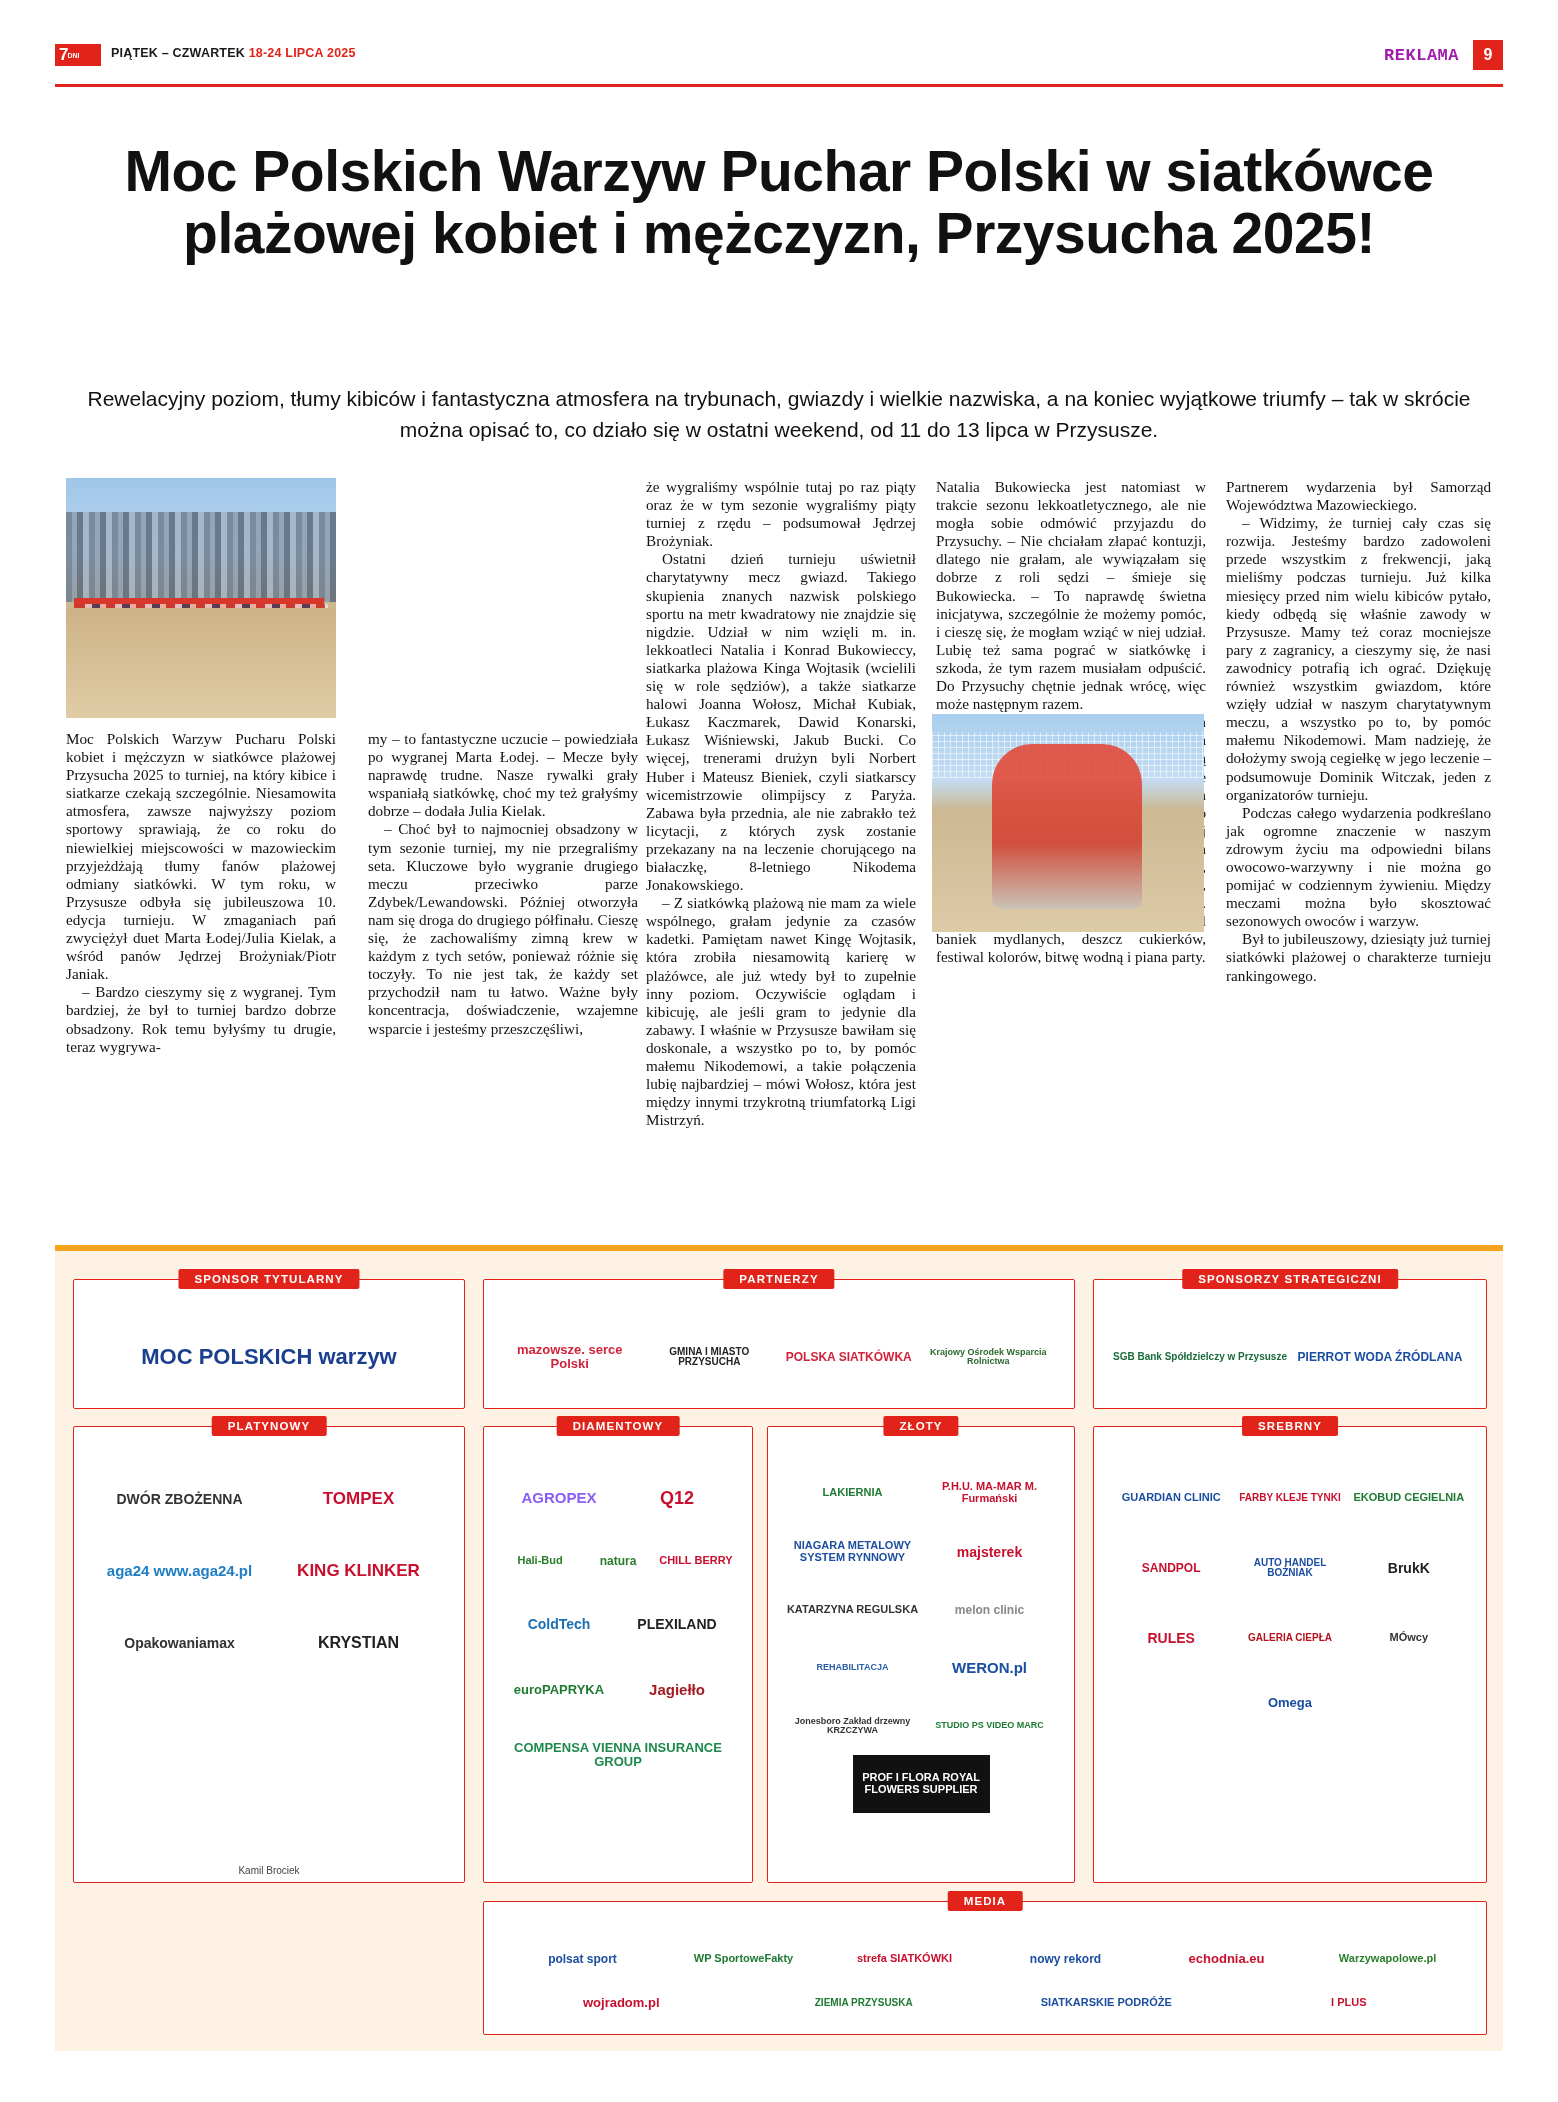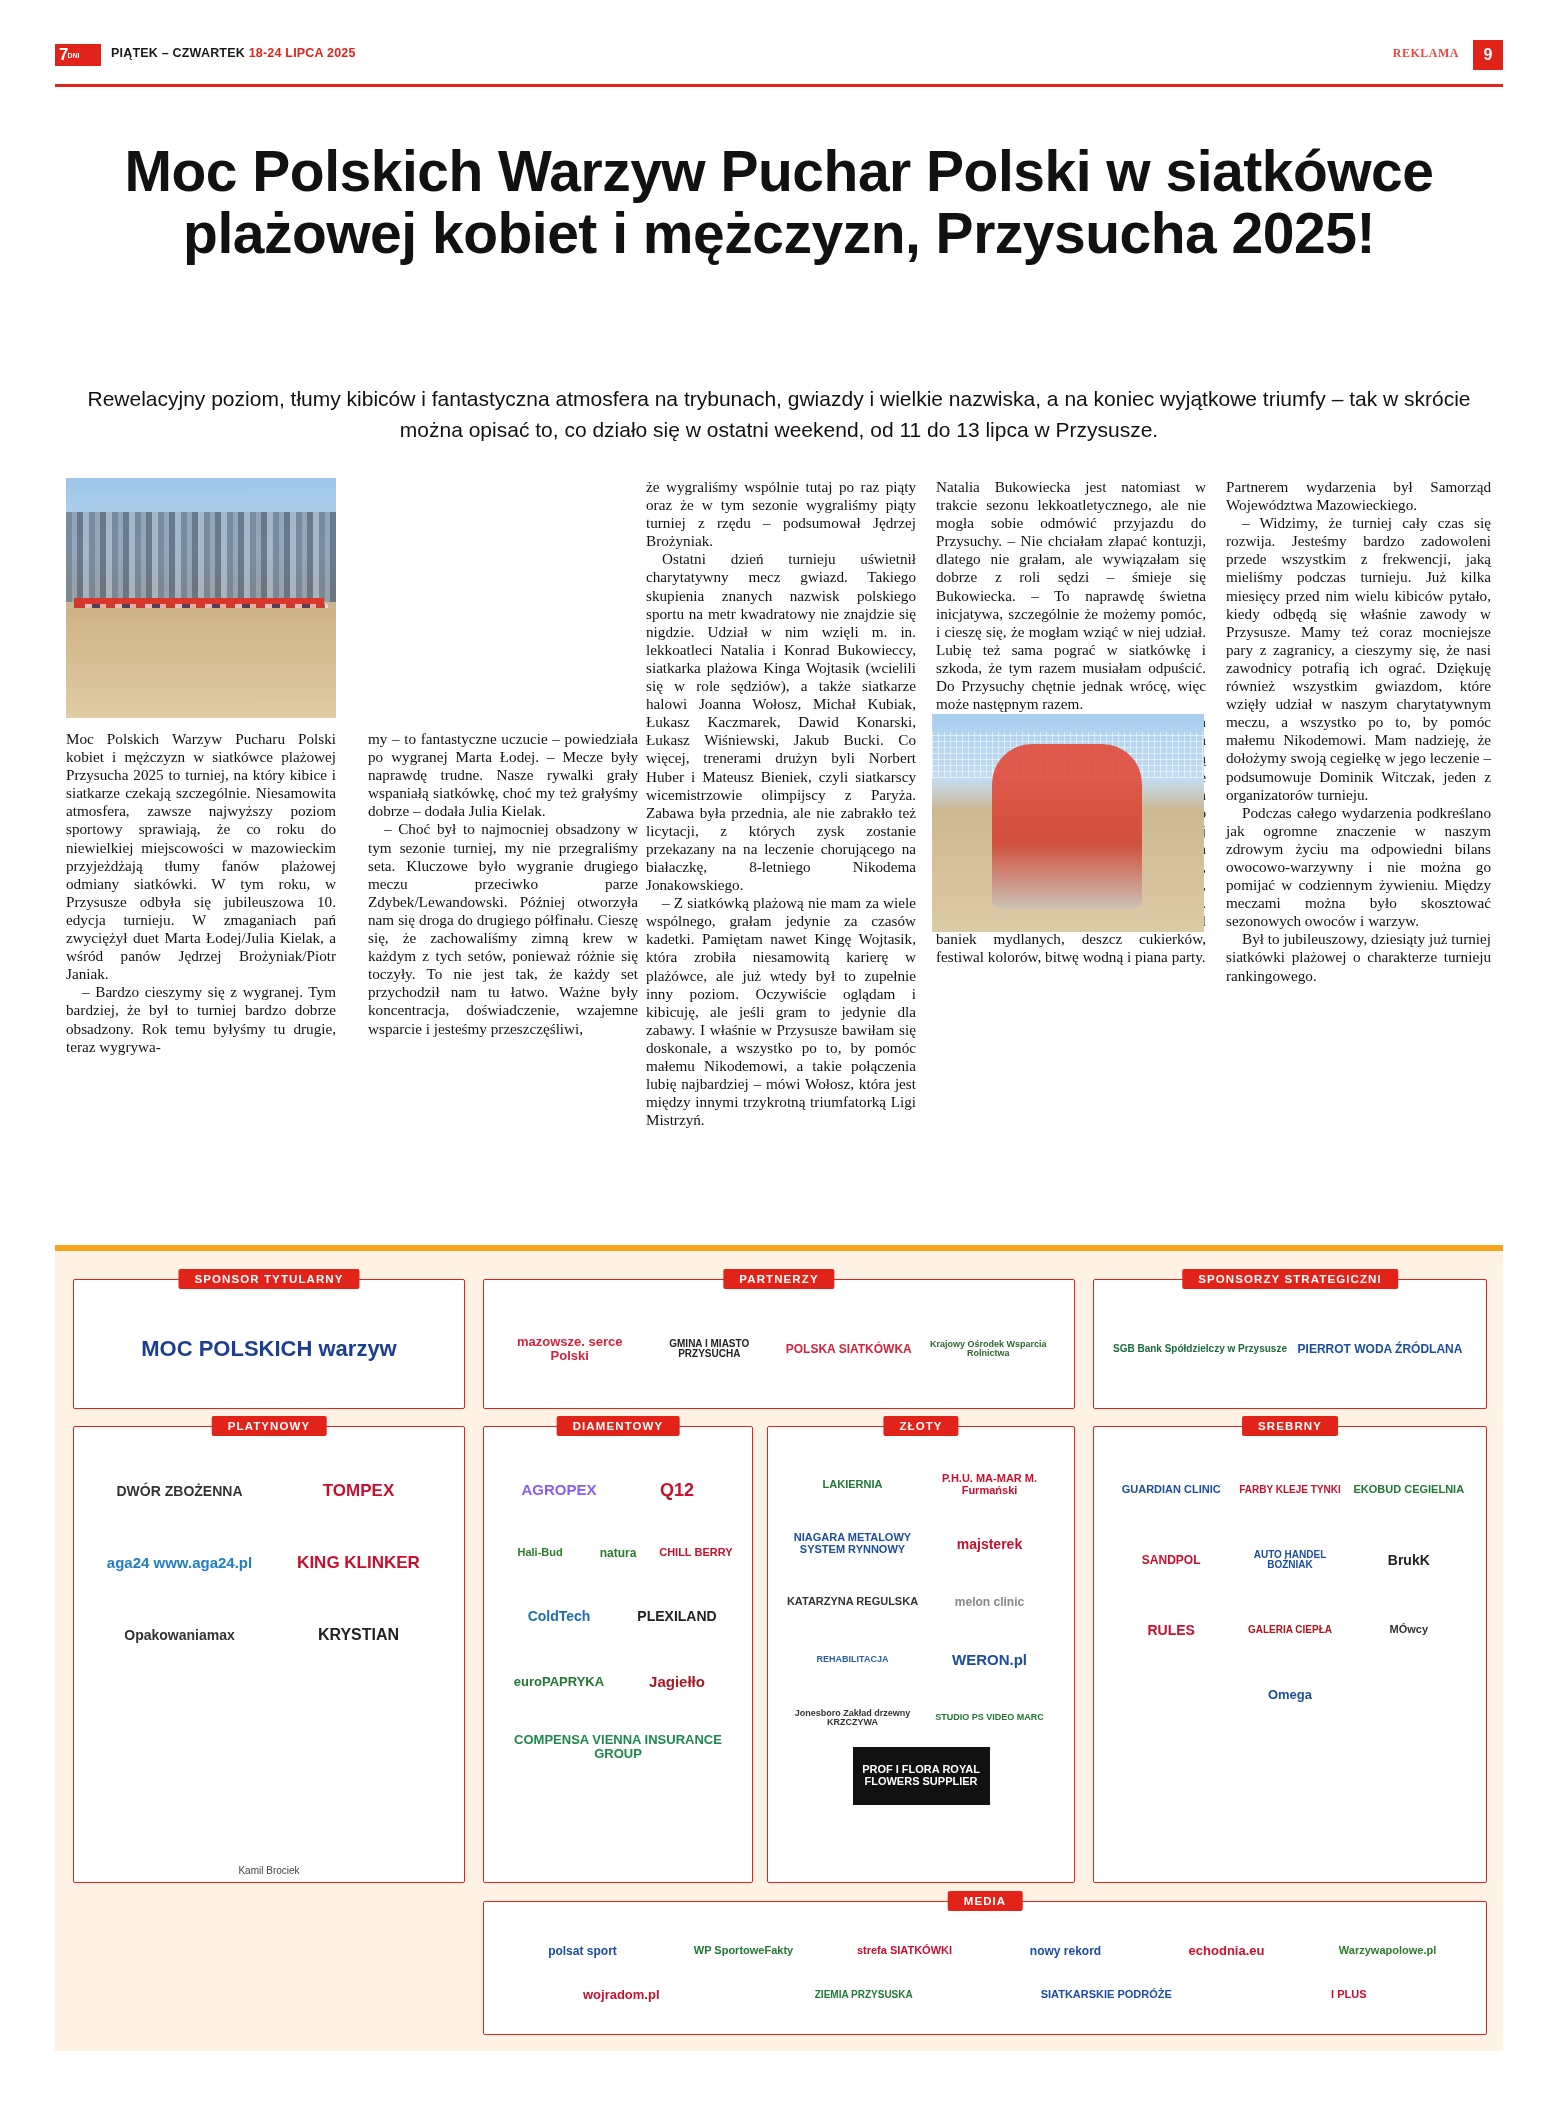--- a/index.html
+++ b/index.html
@@ -30,22 +30,22 @@
   .logo7 .seven{font-size:17px;}
   .logo7 .dni{font-size:7px;letter-spacing:0;vertical-align:2px;}
   .mast-date{
     position:absolute;left:56px;top:6px;
     font-family:"Liberation Sans",sans-serif;font-weight:bold;font-size:12.5px;
     color:#1a1a1a;letter-spacing:.2px;
   }
   .mast-date .red{color:#e2231a;}
   .mast-reklama{
     position:absolute;right:44px;top:6px;
-    font-family:Liberation Serif, serif;font-weight:bold;font-size:12px;
-    color:#ef4444;letter-spacing:.5px;
+    font-family:Liberation Mono, monospace;font-weight:bold;font-size:17px;
+    color:#a21caf;letter-spacing:.5px;
   }
   .mast-page{
     position:absolute;right:0;top:0px;width:30px;height:30px;background:#e2231a;
     color:#fff;font-family:"Liberation Sans",sans-serif;font-weight:bold;font-size:16px;
     text-align:center;line-height:30px;
   }
 
   
   .headline{
     position:absolute;left:55px;top:140px;width:1448px;
@@ -112,21 +112,21 @@
   .sp-box{
     position:absolute;border:1.5px solid #e2231a;background:#fff;border-radius:2px;
   }
   .sp-title{
     position:absolute;top:-11px;left:50%;transform:translateX(-50%);
     background:#e2231a;color:#fff;font-family:"Liberation Sans",sans-serif;
     font-weight:bold;font-size:11.5px;letter-spacing:1.1px;
     padding:4px 16px;white-space:nowrap;border-radius:2px;
   }
   .logo-grid{
-    position:absolute;left:0;top:0;width:100%;height:100%;
+    position:absolute;left:0;top:8px;width:100%;height:100%;
     display:flex;flex-wrap:wrap;align-content:center;justify-content:center;
     box-sizing:border-box;padding:18px 16px 8px;
   }
   .lg{
     display:flex;align-items:center;justify-content:center;text-align:center;
     font-family:"Liberation Sans",sans-serif;font-weight:bold;
     color:#333;box-sizing:border-box;padding:2px;
     line-height:1.05;
   }
 

